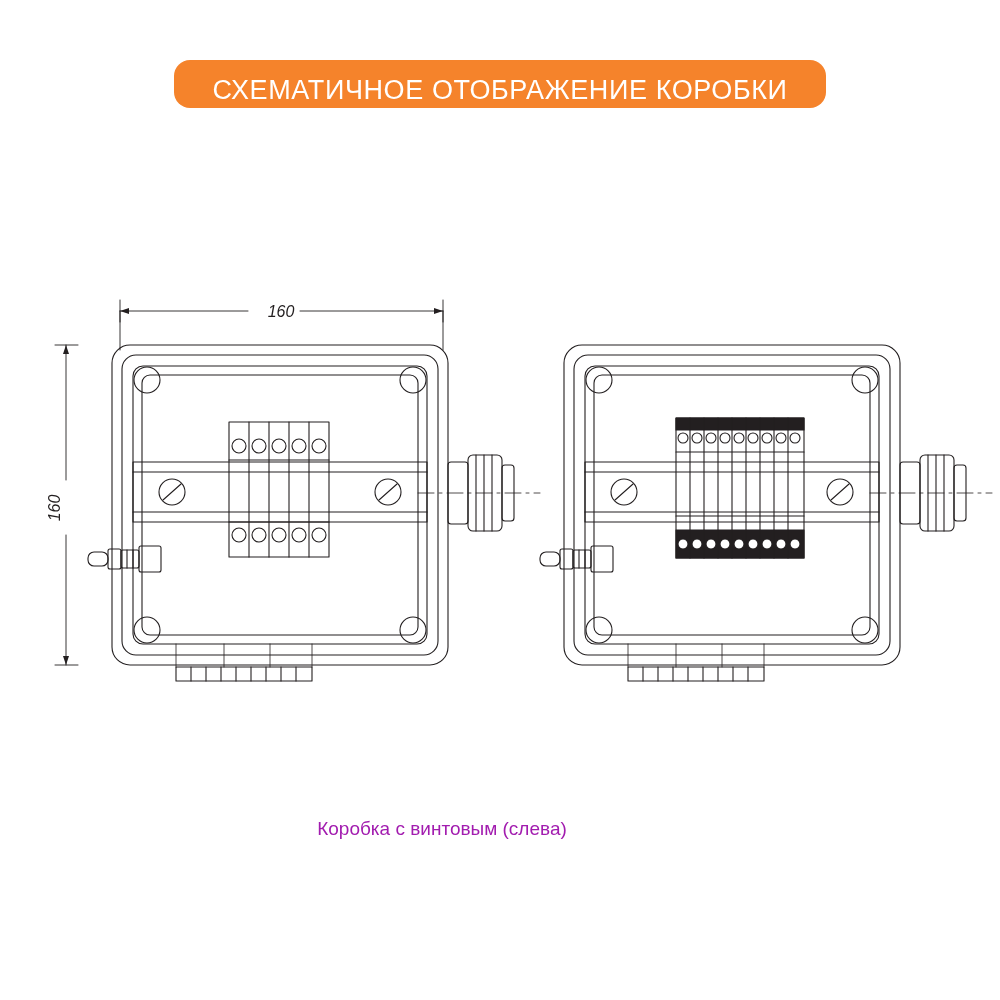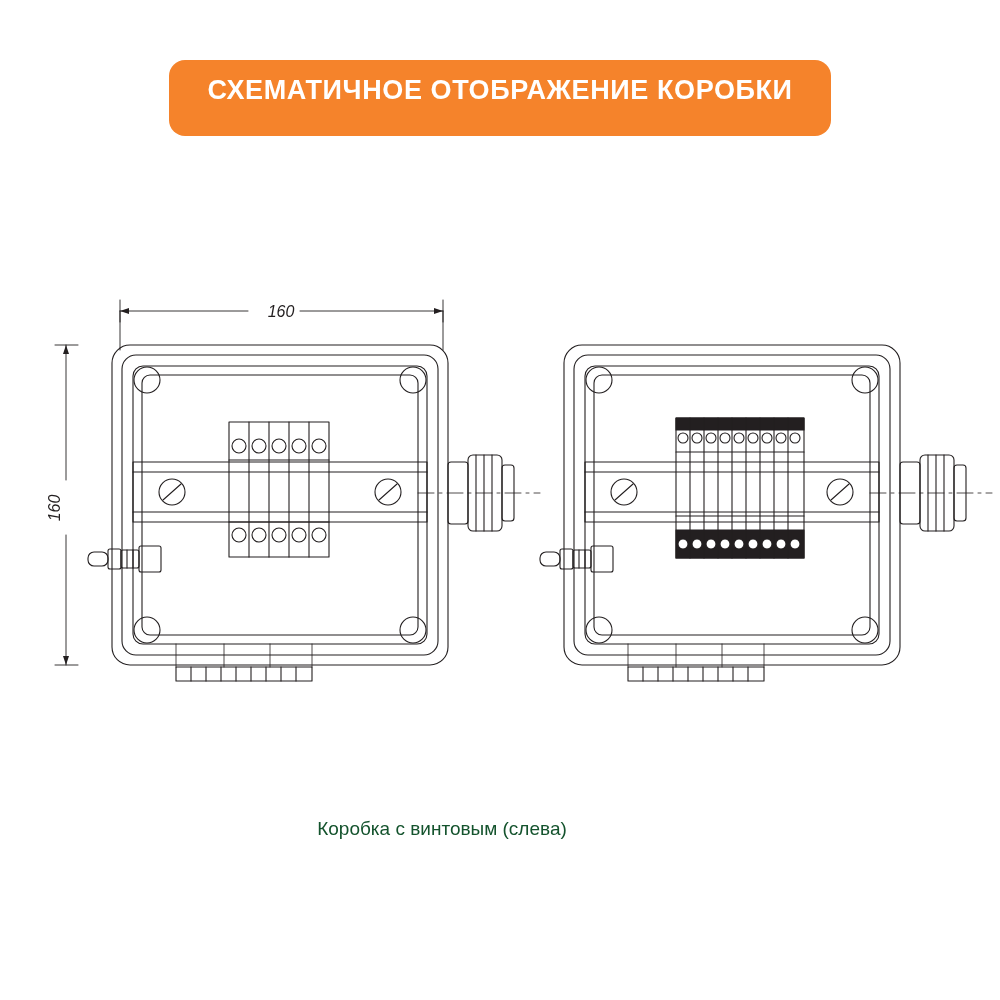--- a/index.html
+++ b/index.html
@@ -22,23 +22,23 @@
     top: 60px;
     left: 0;
     width: 1000px;
     display: flex;
     justify-content: center;
   }
   .banner {
     background: #f5832b;
     color: #ffffff;
     border-radius: 16px;
-    padding: 17px 38px 32px 38px;
+    padding: 17px 38px 4px 38px;
     font-size: 27px;
-    font-weight: bold;
+    font-weight: normal;
     letter-spacing: 0.6px;
     line-height: 1;
     text-align: center;
     white-space: nowrap;
     font-family: "Liberation Sans", sans-serif;
   }
 
   
   .drawing {
     position: absolute;
@@ -53,21 +53,21 @@
 
   
   .caption {
     position: absolute;
     top: 815px;
     left: 0;
     width: 884px;
     text-align: center;
     font-size: 19px;
     line-height: 28px;
-    color: #14532d;
+    color: #a21caf;
     font-family: "Liberation Sans", sans-serif;
   }
   .caption div { white-space: nowrap; }
 </style>
 </head>
 <body>
 
 <div class="banner-wrap">
   <div class="banner">СХЕМАТИЧНОЕ ОТОБРАЖЕНИЕ КОРОБКИ</div>
 </div>

